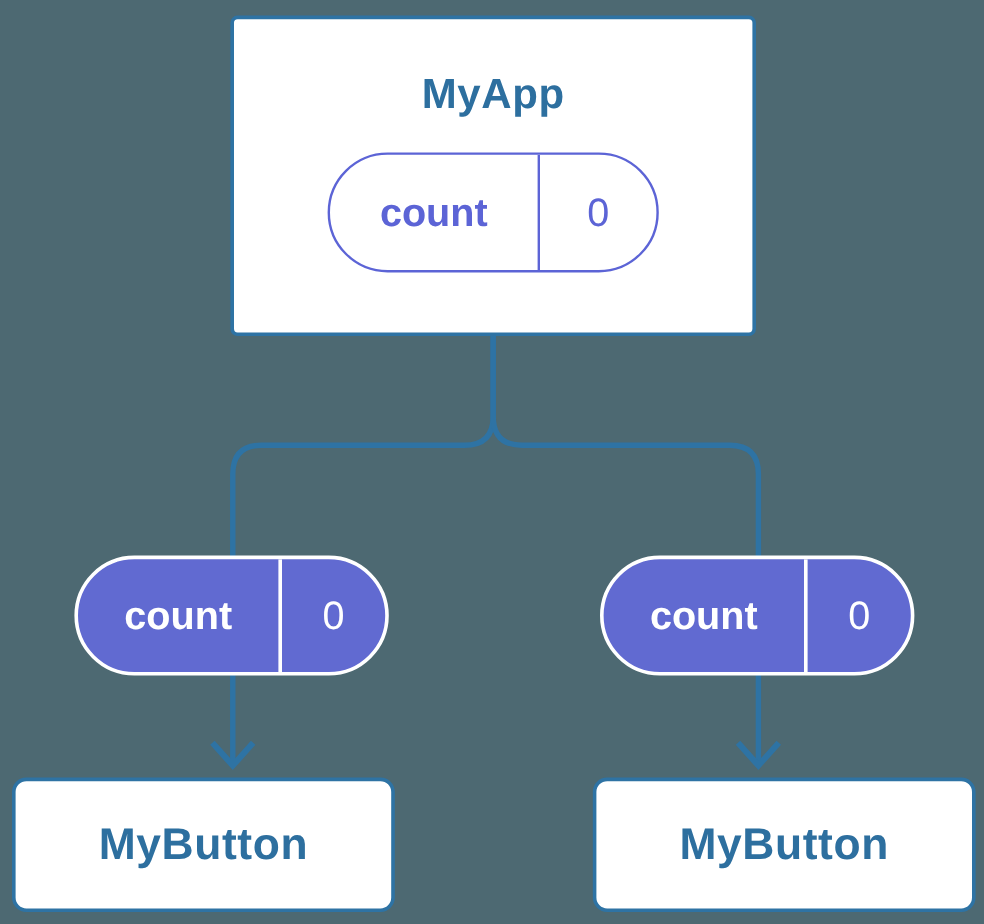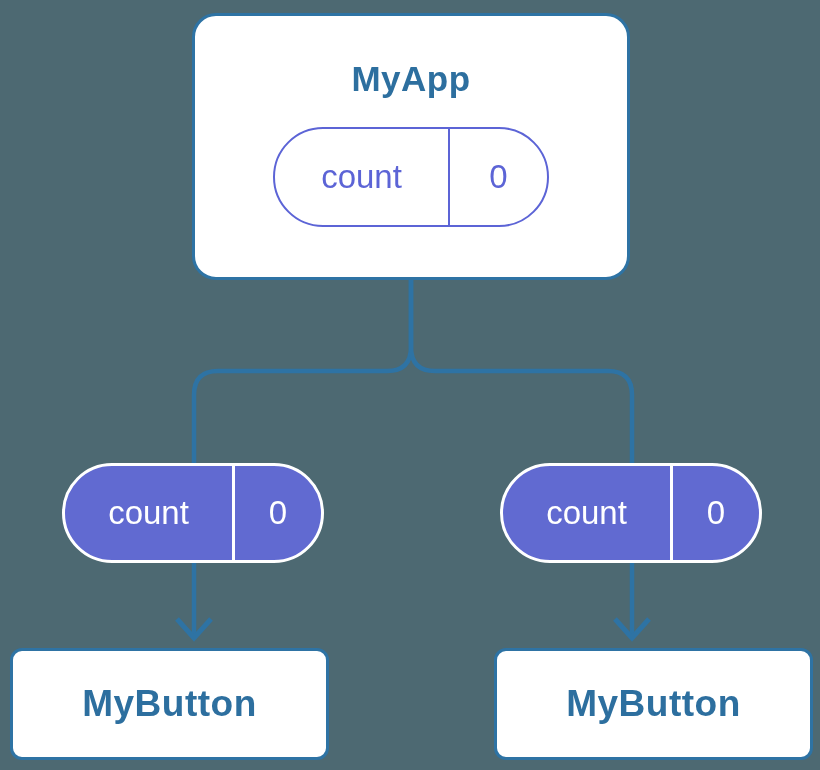--- a/index.html
+++ b/index.html
@@ -39,21 +39,21 @@
   
   .node-root {
     position: absolute;
     left: 192px;
     top: 13px;
     width: 438px;
     height: 267px;
     box-sizing: border-box;
     background: #FFFFFF;
     border: 3px solid #2E73A4;
-    border-radius: 24px;
+    border-radius: 6px;
     display: flex;
     flex-direction: column;
     align-items: center;
   }
   .node-title {
     margin-top: 42px;
     height: 42px;
     line-height: 42px;
     font-size: 35px;
     font-weight: 600;
@@ -68,20 +68,21 @@
     display: flex;
     overflow: hidden;
     font-size: 33px;
     font-weight: 400;
   }
   .pill .pill-name {
     box-sizing: border-box;
     display: flex;
     align-items: center;
     justify-content: center;
+    font-weight: bold;
   }
   .pill .pill-value {
     box-sizing: border-box;
     flex: 1;
     display: flex;
     align-items: center;
     justify-content: center;
   }
   .pill-outline {
     margin-top: 27px;

